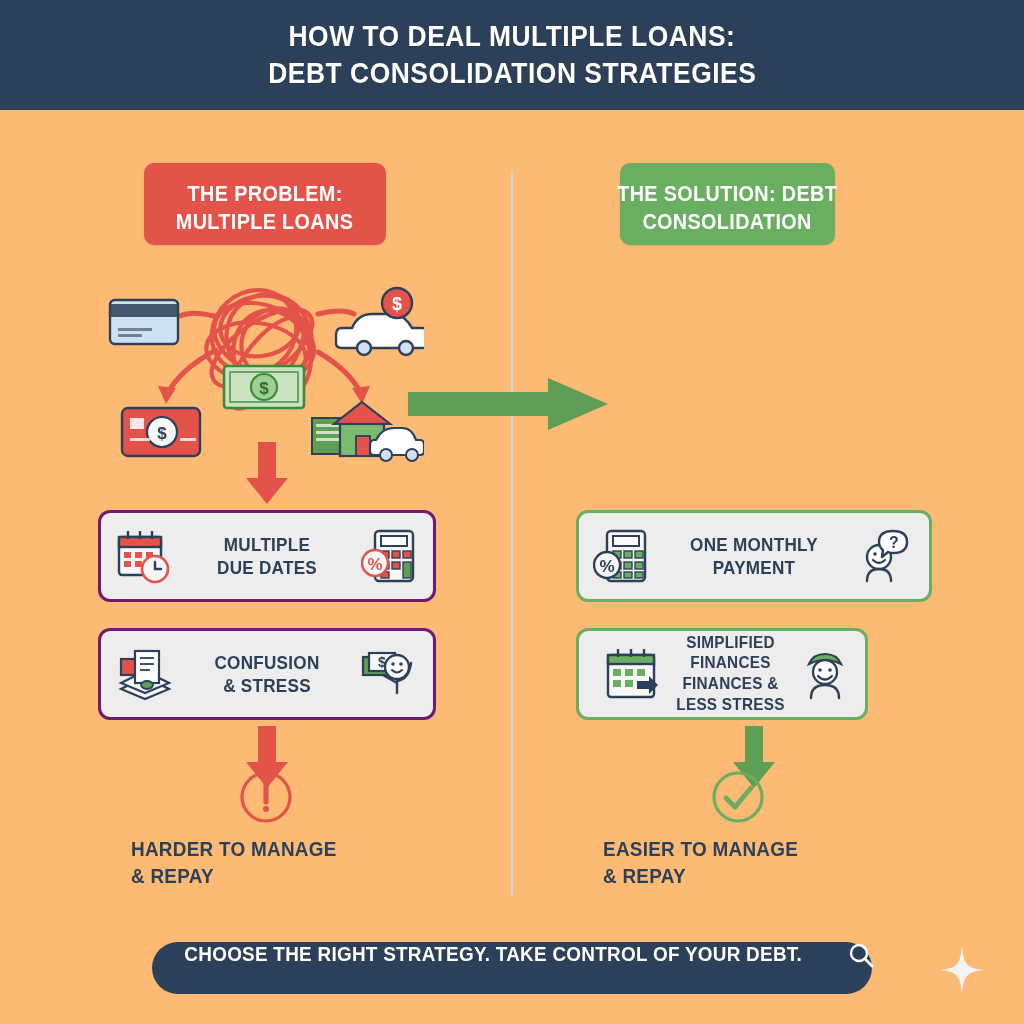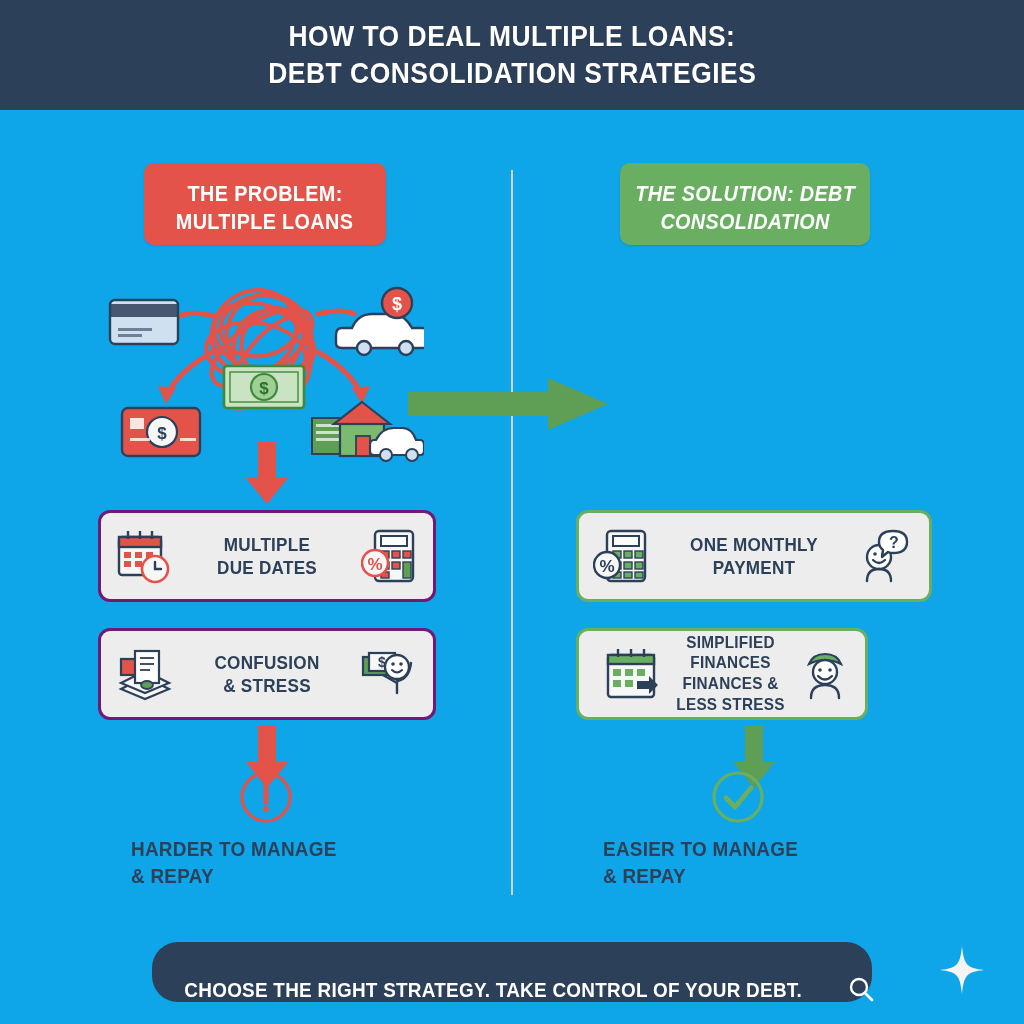--- a/index.html
+++ b/index.html
@@ -2,21 +2,21 @@
 <html><head>
 <meta charset="utf-8">
 <style>
   * { box-sizing: border-box; margin: 0; padding: 0; }
   html, body {
     width: 1024px; height: 1024px;
     background: #ebebeb;
     font-family: "Liberation Sans", sans-serif;
     overflow: hidden;
   }
-  .page { position: relative; width: 1024px; height: 1024px; background: #0ea5e9; }
+  .page { position: relative; width: 1024px; height: 1024px; background: #fdba74; }
 
   
   .header {
     position: absolute; left: 0; top: 0; width: 1024px; height: 110px;
     background: #2d4059;
     display: flex; flex-direction: column;
     align-items: center; justify-content: center;
   }
   .header-line {
     color: #ffffff;
@@ -41,21 +41,21 @@
   
   .badge {
     position: absolute;
     border-radius: 10px;
     display: flex; flex-direction: column;
     align-items: center; justify-content: flex-end;
     padding: 10px 16px;
     box-shadow: 0 1px 2px rgba(0,0,0,.10);
   }
   .badge-problem { left: 144px; top: 163px; width: 242px; height: 82px; background: #e4534a; }
-  .badge-solution { left: 620px; top: 163px; width: 250px; height: 82px; background: #6aae62; font-style: italic; }
+  .badge-solution { left: 620px; top: 163px; width: 215px; height: 82px; background: #6aae62; }
   .badge-line {
     color: #fff;
     font-family: "Liberation Sans Narrow", "Liberation Sans", sans-serif;
     font-weight: 700; font-size: 22px; letter-spacing: .4px;
     text-transform: uppercase; line-height: 1.24;
     transform: scaleX(0.9); white-space: nowrap;
   }
   .badge-solution .badge-line { text-align: left; }
 
   
@@ -108,23 +108,23 @@
     color: #2d4059;
     font-family: "Liberation Sans Narrow", "Liberation Sans", sans-serif;
     font-weight: 700; font-size: 21px; line-height: 1.28;
     letter-spacing: .3px; text-transform: uppercase;
     transform: scaleX(0.9);
   }
 
   
   .footer {
     position: absolute; left: 152px; top: 942px;
-    width: 720px; height: 60px;
+    width: 720px; height: 52px;
     background: #2d4059; border-radius: 26px;
-    display: flex; align-items: flex-end; justify-content: center; gap: 12px;
+    display: flex; align-items: flex-start; justify-content: center; gap: 12px;
   }
   .footer-text {
     color: #fff;
     font-family: "Liberation Sans Narrow", "Liberation Sans", sans-serif;
     font-weight: 700; font-size: 21px; letter-spacing: .3px;
     text-transform: uppercase; transform: scaleX(0.9); white-space: nowrap;
   }
   .footer-icon { width: 26px; height: 26px; flex: 0 0 26px; }
   .sparkle { position: absolute; left: 940px; top: 946px; width: 44px; height: 48px; }
 </style>

